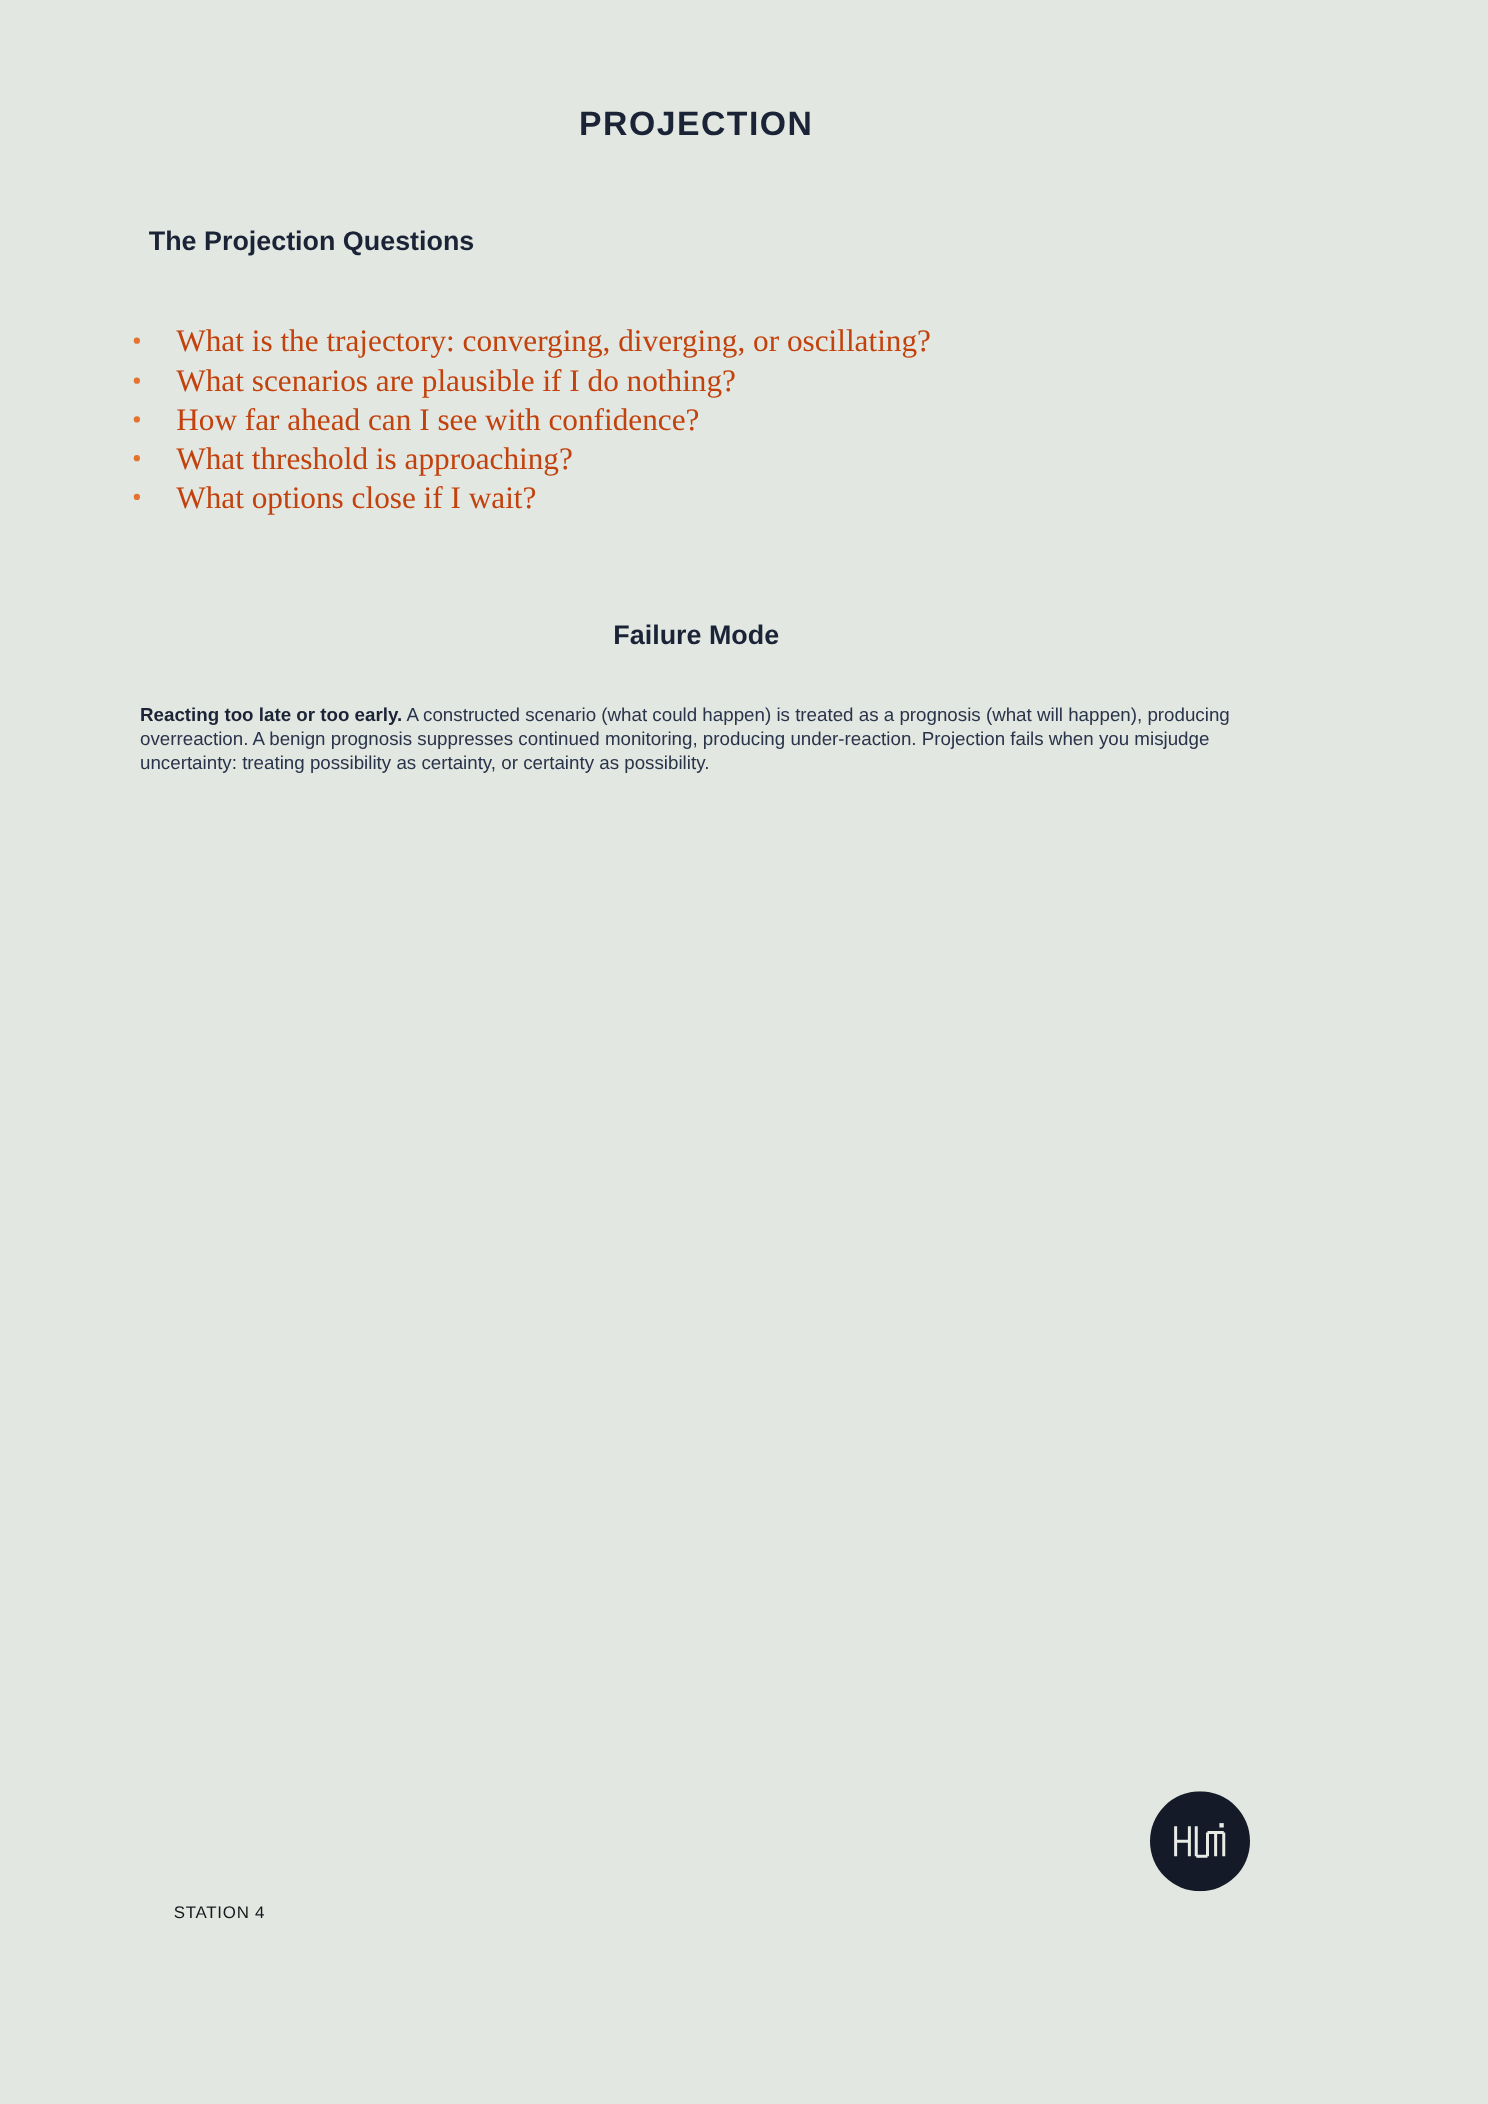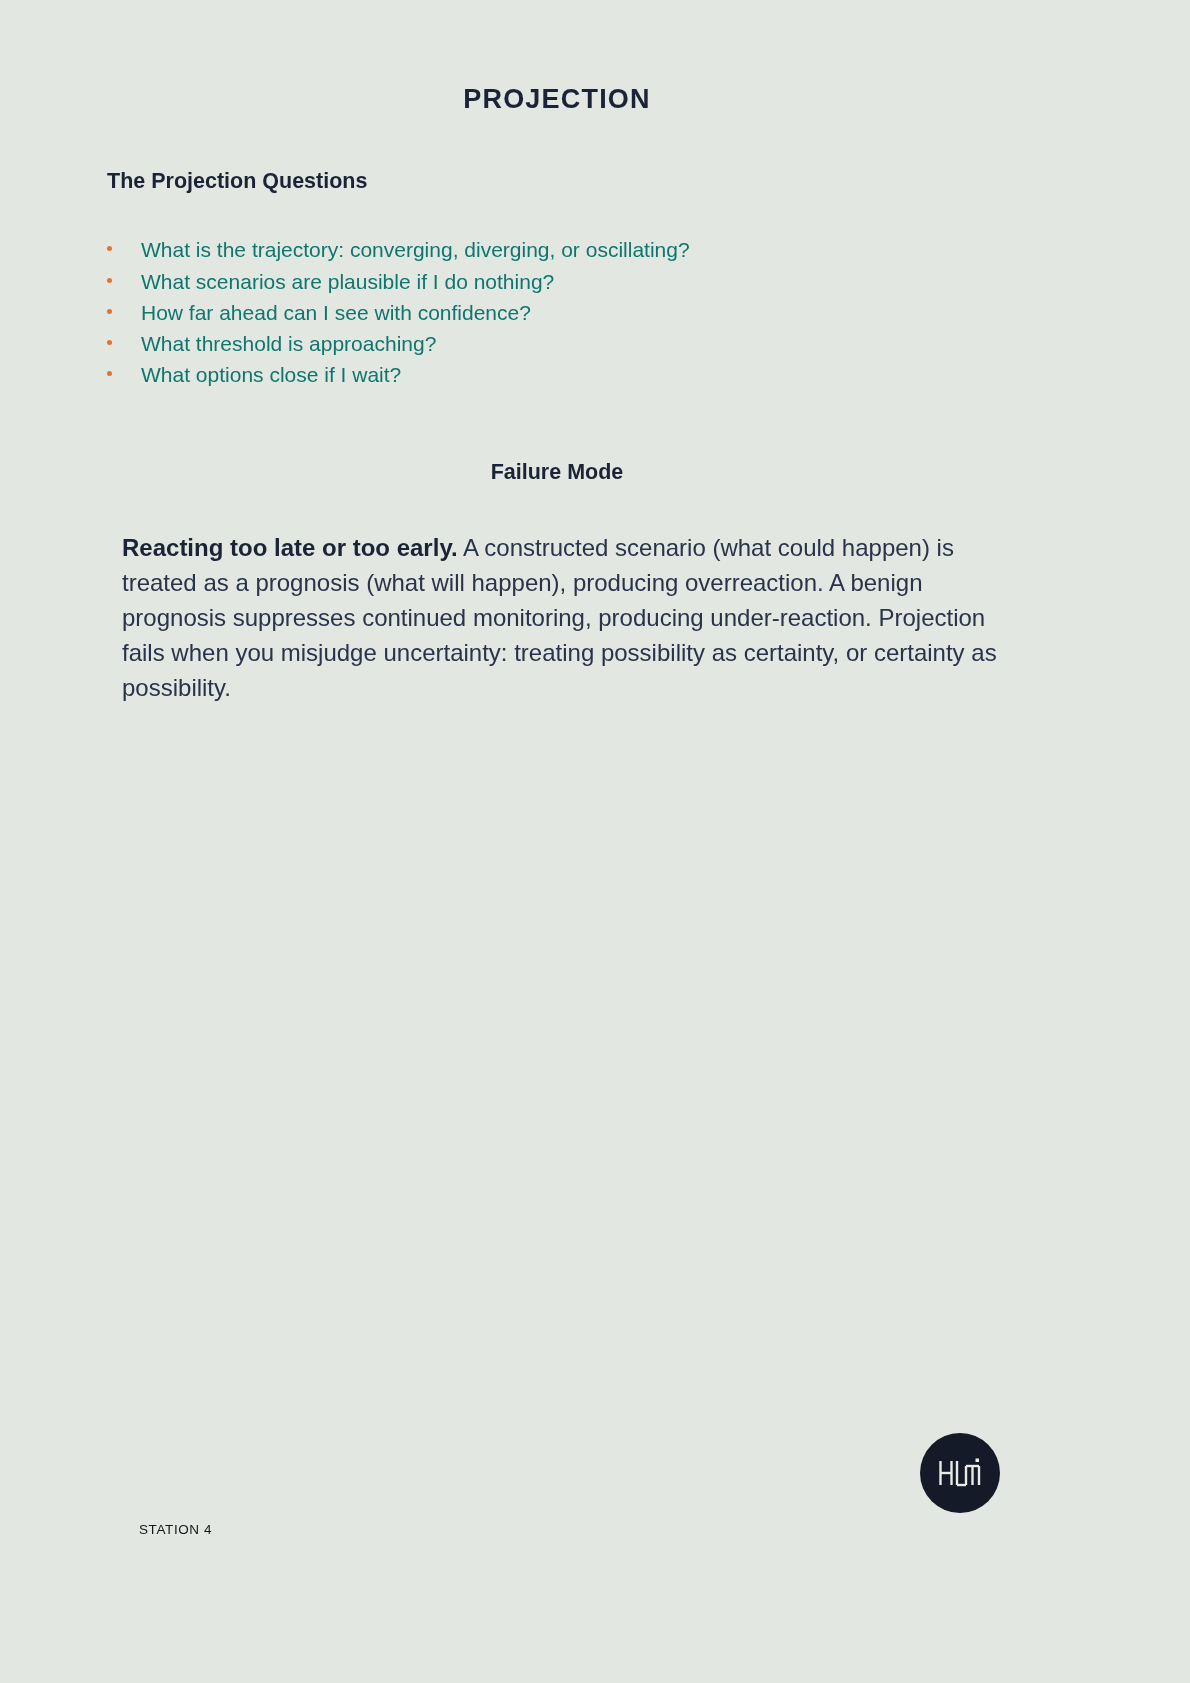--- a/index.html
+++ b/index.html
@@ -32,53 +32,54 @@
     color: #1b2336;
     margin: 0;
     padding-top: 83px;
     line-height: 1.2;
     text-align: center;
   }
   .section-heading {
     font-size: 21.5px;
     font-weight: 700;
     color: #1b2336;
-    margin: 0;
+    margin: 12px;
     line-height: 1.25;
   }
   .heading-questions { padding-top: 53px; }
   .heading-failure { padding-top: 68px; text-align: center; }
 
   ul.question-list {
     list-style: none;
     margin: 0;
     padding: 0;
     padding-top: 39px;
   }
   ul.question-list li {
     position: relative;
     padding-left: 34px;
-    font-size: 21px;
+    font-size: 25px;
     line-height: 31.3px;
-    color: #0f766e;
+    color: #c2410c;
+    font-family: Liberation Serif, serif;
   }
   ul.question-list li .bullet {
     position: absolute;
     left: 0;
     top: 12px;
     width: 5px;
     height: 5px;
     border-radius: 50%;
     background: #e3732f;
   }
   .failure-paragraph {
-    font-size: 24px;
-    line-height: 35px;
+    font-size: 15px;
+    line-height: 19px;
     color: #29334a;
-    margin: 15px;
+    margin: 5px;
     padding-top: 29px;
     width: 893px;
   }
   .failure-paragraph .lead {
     font-weight: 700;
     color: #1b2336;
   }
   .footer-label {
     position: absolute;
     left: 107px;

